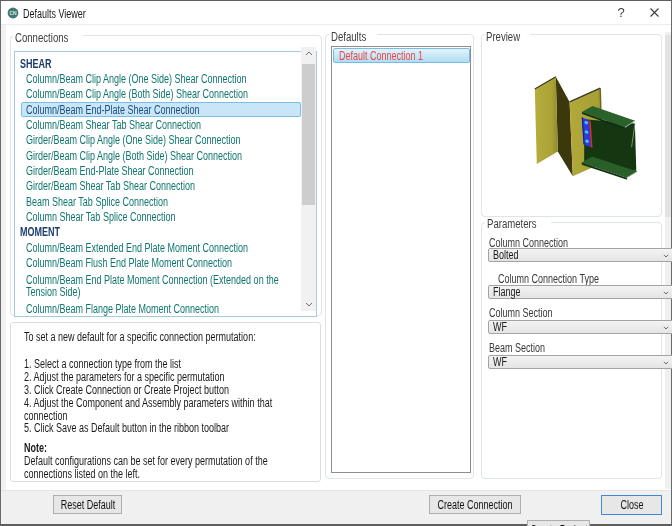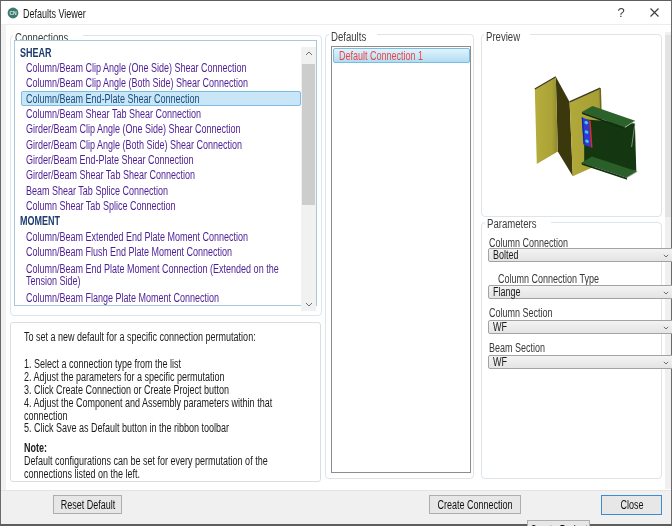--- a/index.html
+++ b/index.html
@@ -18,23 +18,23 @@
 #lstrip{left:1px;top:25px;width:5px;height:465px;background:#f2f2f2;}
 #botbar{left:1px;top:490px;width:670px;height:34px;background:#f0f0f0;border-top:1px solid #e4e4e4;}
 
 #rsb{left:665px;top:32px;width:6px;height:457px;background:#f0f0f0;}
 #rsbthumb{left:665px;top:35px;width:6px;height:182px;background:#e3e3e3;}
 
 .gb { position:absolute; border:1px solid #dde4ea; border-radius:4px; }
 .gbl { position:absolute; background:#fff; padding:0 2px; font-size:12px; line-height:12px; color:#3d3d3d; white-space:nowrap; }
 .gbl .sc { transform:scaleX(0.8); }
 
-#clist { left:14px; top:40px; width:303px; height:266px; border:1px solid #a6c9e0; background:#fff; overflow:hidden; }
+#clist { left:14px; top:51px; width:303px; height:266px; border:1px solid #a6c9e0; background:#fff; overflow:hidden; }
 #dlist { left:331px; top:46px; width:140px; height:427px; border:1px solid #8d8d8d; background:#fff; }
-.row { position:absolute; white-space:nowrap; font-size:12px; line-height:14px; color:#4c1d95; }
+.row { position:absolute; white-space:nowrap; font-size:12px; line-height:14px; color:#0f766e; }
 .hdr { color:#1c3c6e; font-weight:bold; }
 
 #csb { left:301px; top:47px; width:15px; height:264px; background:#f1f1f1; }
 #csbthumb { left:302px; top:64px; width:13px; height:141px; background:#cdcdcd; }
 
 .btn { position:absolute; background:#e7e7e7; border:1px solid #aeaeae; font-size:12px; color:#111; }
 .bsc { position:absolute; left:50%; top:50%; transform:scale(0.75,1) translate(-50%,-50%); transform-origin:0 0; white-space:nowrap; line-height:12px; }
 
 .combo { position:absolute; width:186px; height:14px; background:linear-gradient(#f3f3f3,#e4e4e4); border:1px solid #a3a3a3; border-radius:2px; }
 .lbl { position:absolute; white-space:nowrap; font-size:12px; line-height:14px; color:#383838; }

